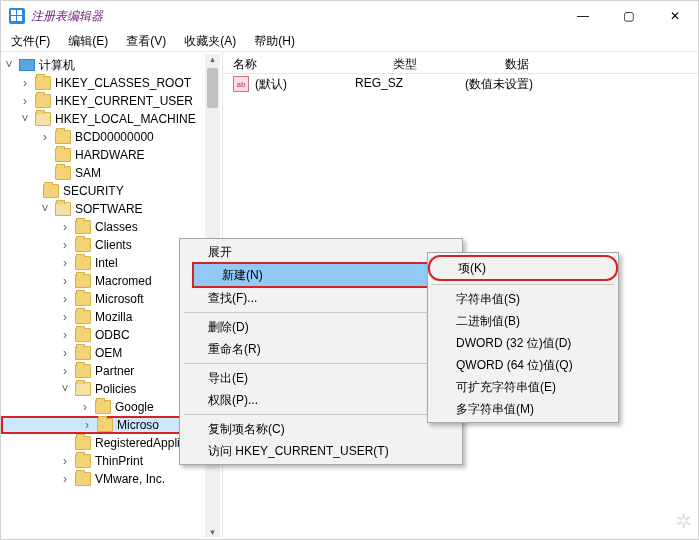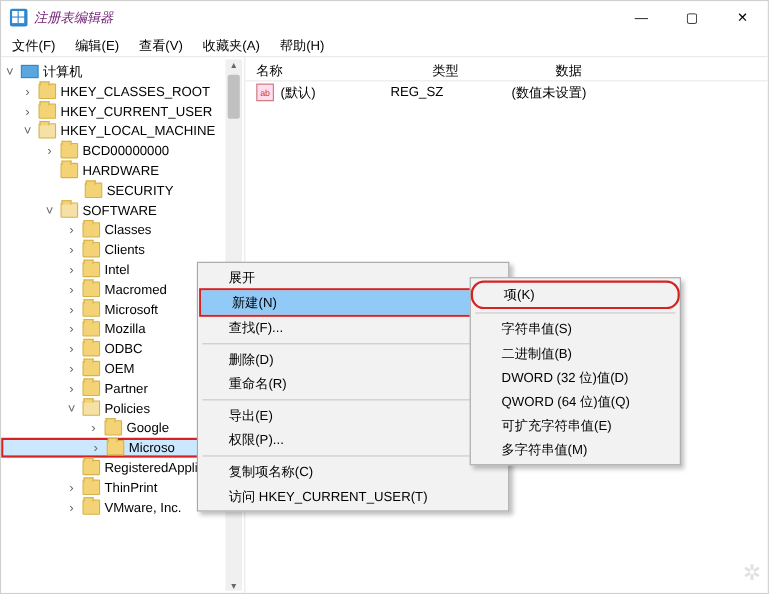--- a/index.html
+++ b/index.html
@@ -86,21 +86,26 @@
     <div class="tree-row" style="padding-left:38px">
         <span class="exp">›</span>
         <span class="fold"></span>
         <span>BCD00000000</span>
       </div>
     <div class="tree-row" style="padding-left:38px">
         <span class="exp">&nbsp;</span>
         <span class="fold"></span>
         <span>HARDWARE</span>
       </div>
-    <div class="tree-row" style="padding-left:60px">
+    <div class="tree-row" style="padding-left:38px">
+        <span class="exp">&nbsp;</span>
+        <span class="fold"></span>
+        <span>SAM</span>
+      </div>
+    <div class="tree-row" style="padding-left:26px">
         <span class="exp">&nbsp;</span>
         <span class="fold"></span>
         <span>SECURITY</span>
       </div>
     <div class="tree-row" style="padding-left:38px">
         <span class="exp">˅</span>
         <span class="fold open"></span>
         <span>SOFTWARE</span>
       </div>
     <div class="tree-row" style="padding-left:58px">
@@ -195,21 +200,21 @@
       <span class="ab">ab</span>
       <div>(默认)</div>
       <div>REG_SZ</div>
       <div>(数值未设置)</div>
     </div>
 
     <div class="menu" style="left:-44px; top:186px; width:284px;">
       <div class="mi">
           <span>展开</span>
         </div>
-      <div class="hl" style="margin:-1px 1px;">
+      <div class="hl" style="margin:-1px 12px;">
         <div class="mi hover">
             <span>新建(N)</span>
             <span class="arrow">▶</span>
           </div>
       </div>
       <div class="mi">
           <span>查找(F)...</span>
         </div>
       <hr>
       <div class="mi">

